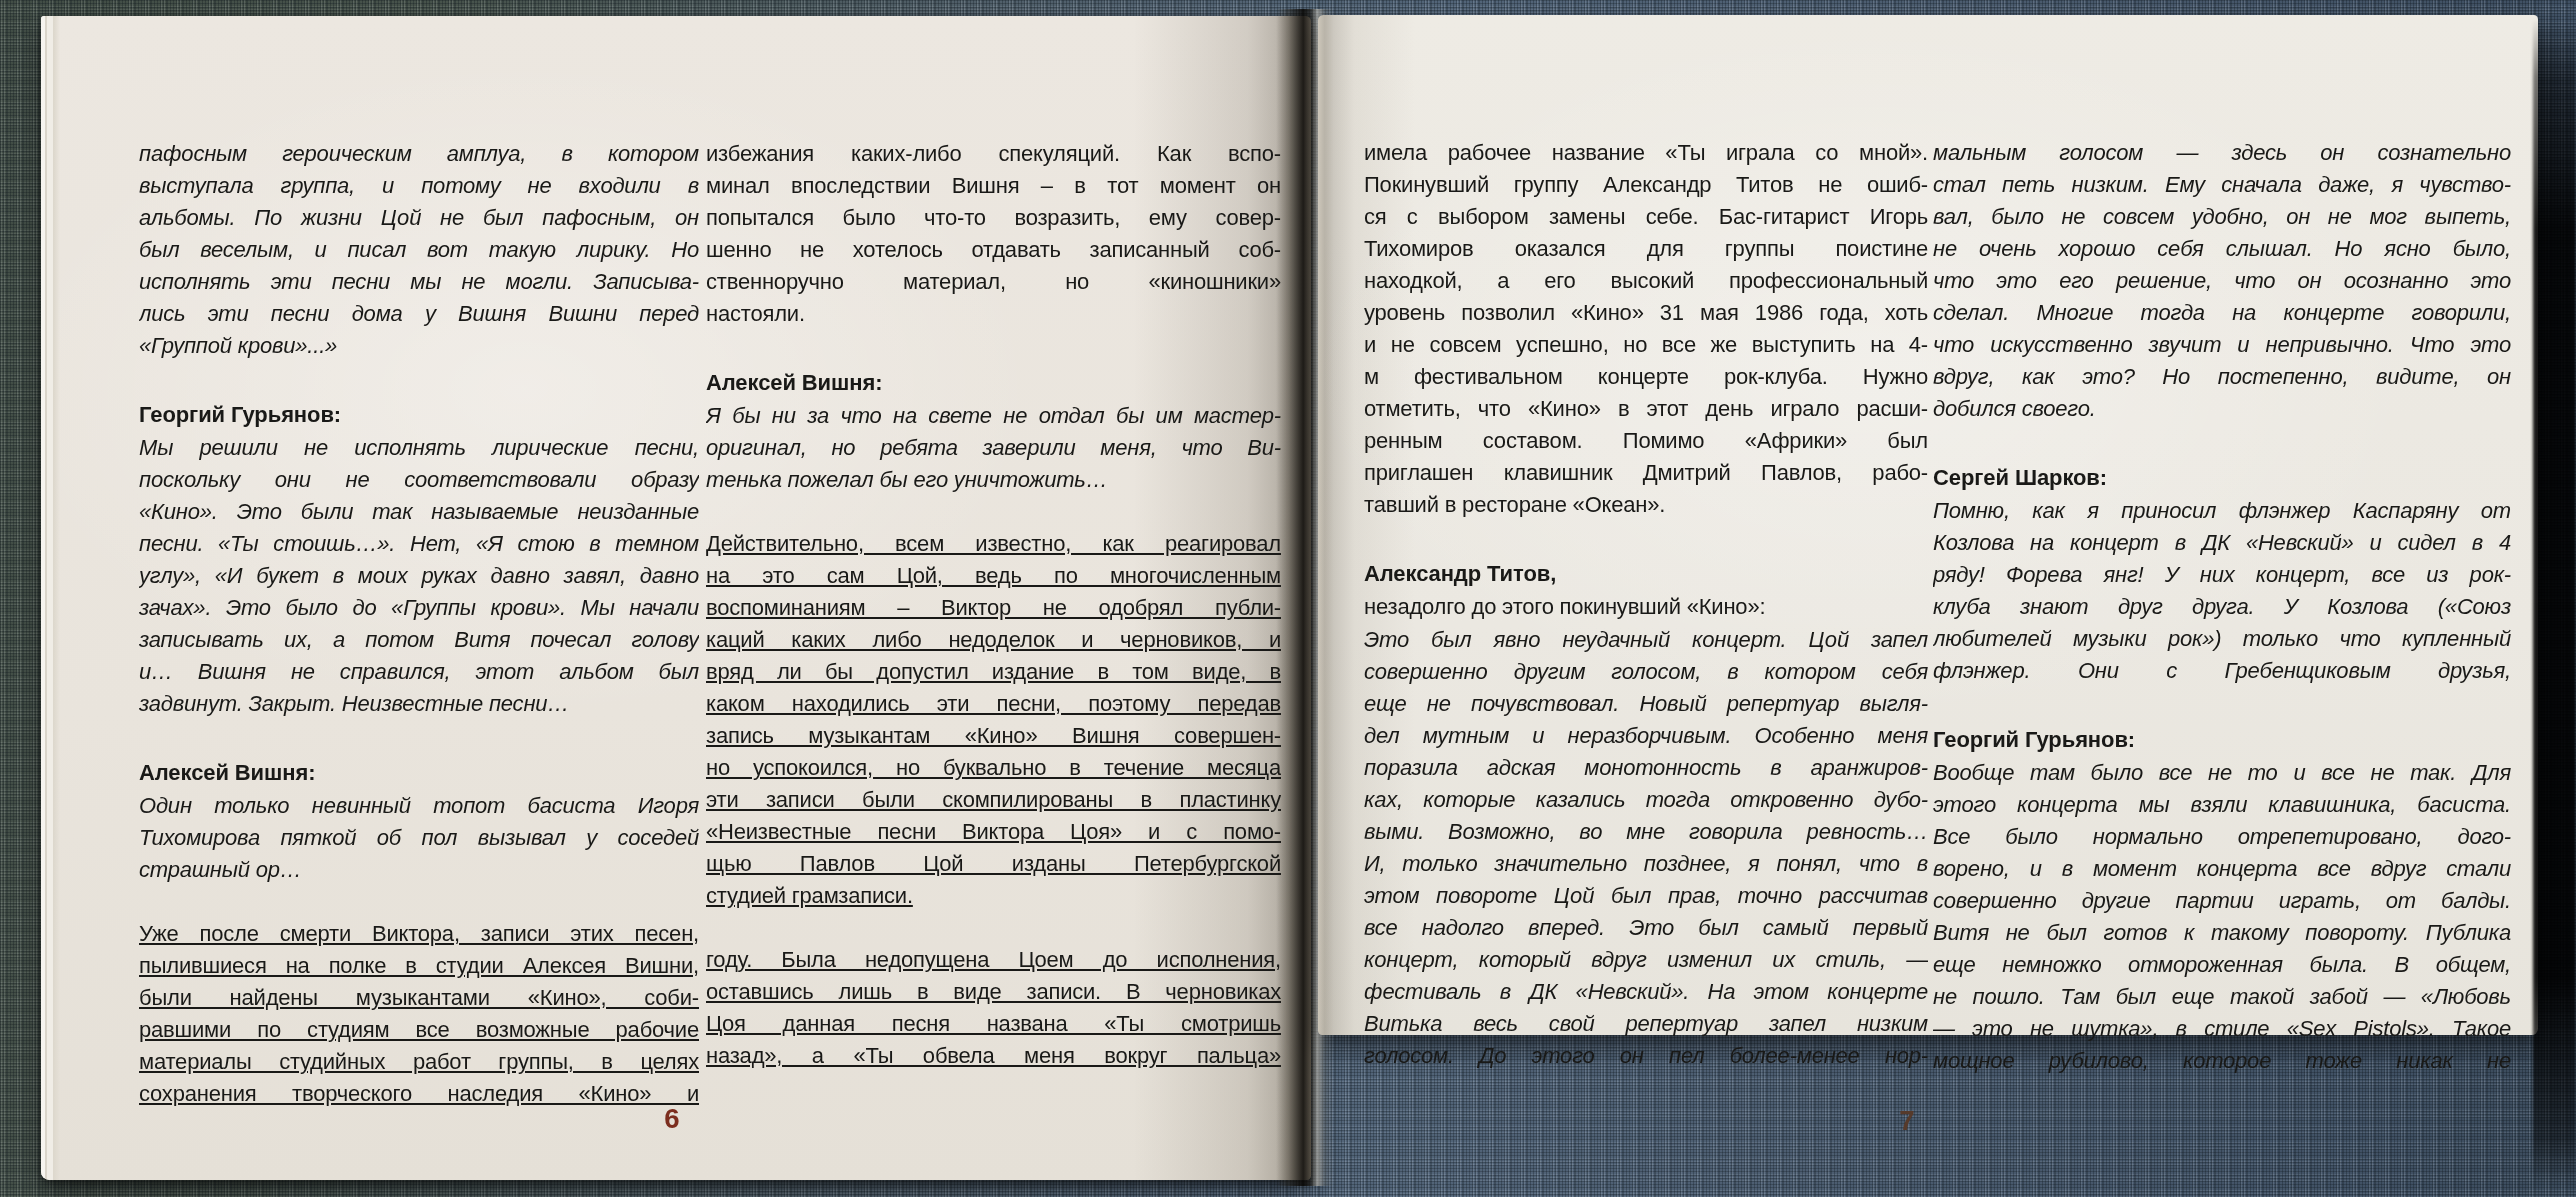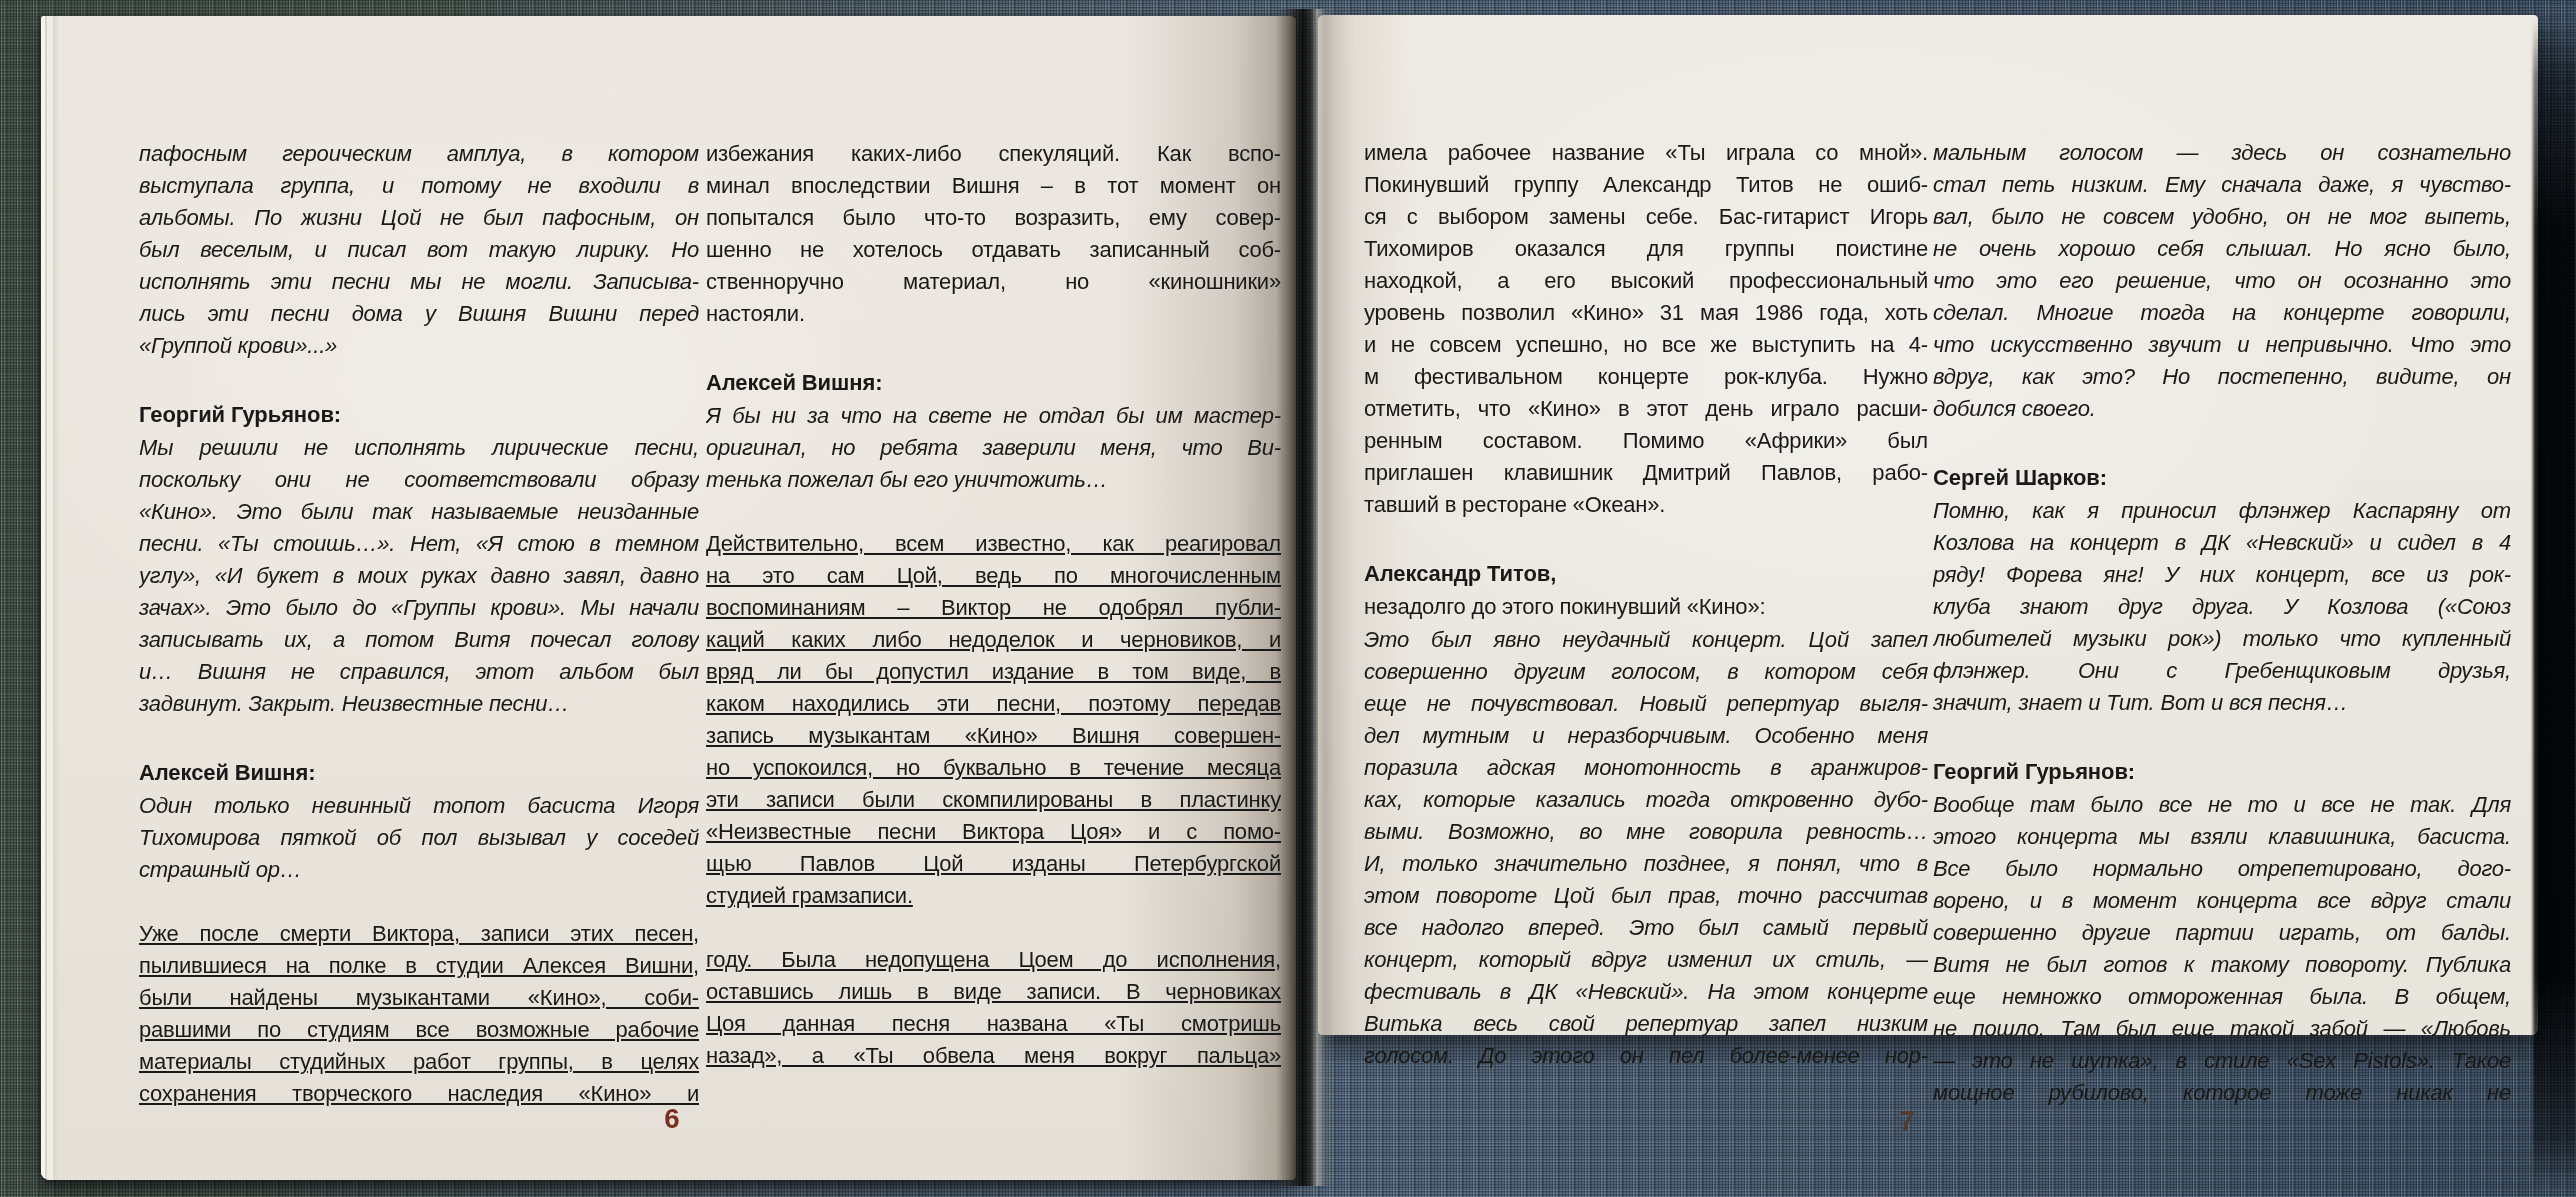--- a/index.html
+++ b/index.html
@@ -18,20 +18,21 @@
   }
   .page { position:absolute; }
   .page-left {
     left:41px; top:16px; width:1255px; height:1164px;
     border-radius:3.2px 5.3px 4.2px 8.5px;
     background-image:
       radial-gradient(ellipse 742px 477px at 38% 32%, rgba(255,255,255,0.30), rgba(255,255,255,0) 70%),
       linear-gradient(90deg, rgba(0,0,0,0) 86%, rgba(74,64,48,0.16) 95%, rgba(50,42,28,0.40) 100%),
       linear-gradient(180deg,#ece7e0 0%,#e9e4dc 60%,#e5e0d7 100%);
     box-shadow: 0 11.7px 25.4px rgba(0,0,0,0.50), 0 2.7px 6.4px rgba(0,0,0,0.35);
+    padding-left: 15px;
   }
   .page-left .stack-edge {
     position:absolute; left:0; top:0; bottom:0; width:19px;
     border-radius:3.2px 0 0 8.5px;
     background:linear-gradient(90deg,#f6f4ef 0px,#f6f4ef 4.2px,#d9d4c9 4.2px,#dad5ca 5.8px,#f0ede6 5.8px,#f0ede6 11.7px,#dcd7cc 11.7px,#ded9ce 13.3px,rgba(236,231,223,0) 19px);
   }
   .page-right {
     left:1318px; top:15px; width:1220px; height:1020px;
     border-radius:5.3px 4.2px 6.4px 4.2px;
     background-image:
@@ -218,21 +219,20 @@
         <div class="block gap-section" data-name="speaker-heading">
           <div class="line hd fl" data-name="text-line">Сергей Шарков:</div>
         </div>
         <div class="block gap-tight" data-name="text-block">
           <div class="line it jl" data-name="text-line">Помню, как я приносил флэнжер Каспаряну от</div>
           <div class="line it jl" data-name="text-line">Козлова на концерт в ДК «Невский» и сидел в 4</div>
           <div class="line it jl" data-name="text-line">ряду! Форева янг! У них концерт, все из рок-</div>
           <div class="line it jl" data-name="text-line">клуба знают друг друга. У Козлова («Союз</div>
           <div class="line it jl" data-name="text-line">любителей музыки рок») только что купленный</div>
           <div class="line it jl" data-name="text-line">флэнжер. Они с Гребенщиковым друзья,</div>
-          <div class="line it fl" data-name="text-line">значит, знает и Тит. Вот и вся песня…</div>
         </div>
         <div class="block gap-section" data-name="speaker-heading">
           <div class="line hd fl" data-name="text-line">Георгий Гурьянов:</div>
         </div>
         <div class="block gap-tight" data-name="text-block">
           <div class="line it jl" data-name="text-line">Вообще там было все не то и все не так. Для</div>
           <div class="line it jl" data-name="text-line">этого концерта мы взяли клавишника, басиста.</div>
           <div class="line it jl" data-name="text-line">Все было нормально отрепетировано, дого-</div>
           <div class="line it jl" data-name="text-line">ворено, и в момент концерта все вдруг стали</div>
           <div class="line it jl" data-name="text-line">совершенно другие партии играть, от балды.</div>

